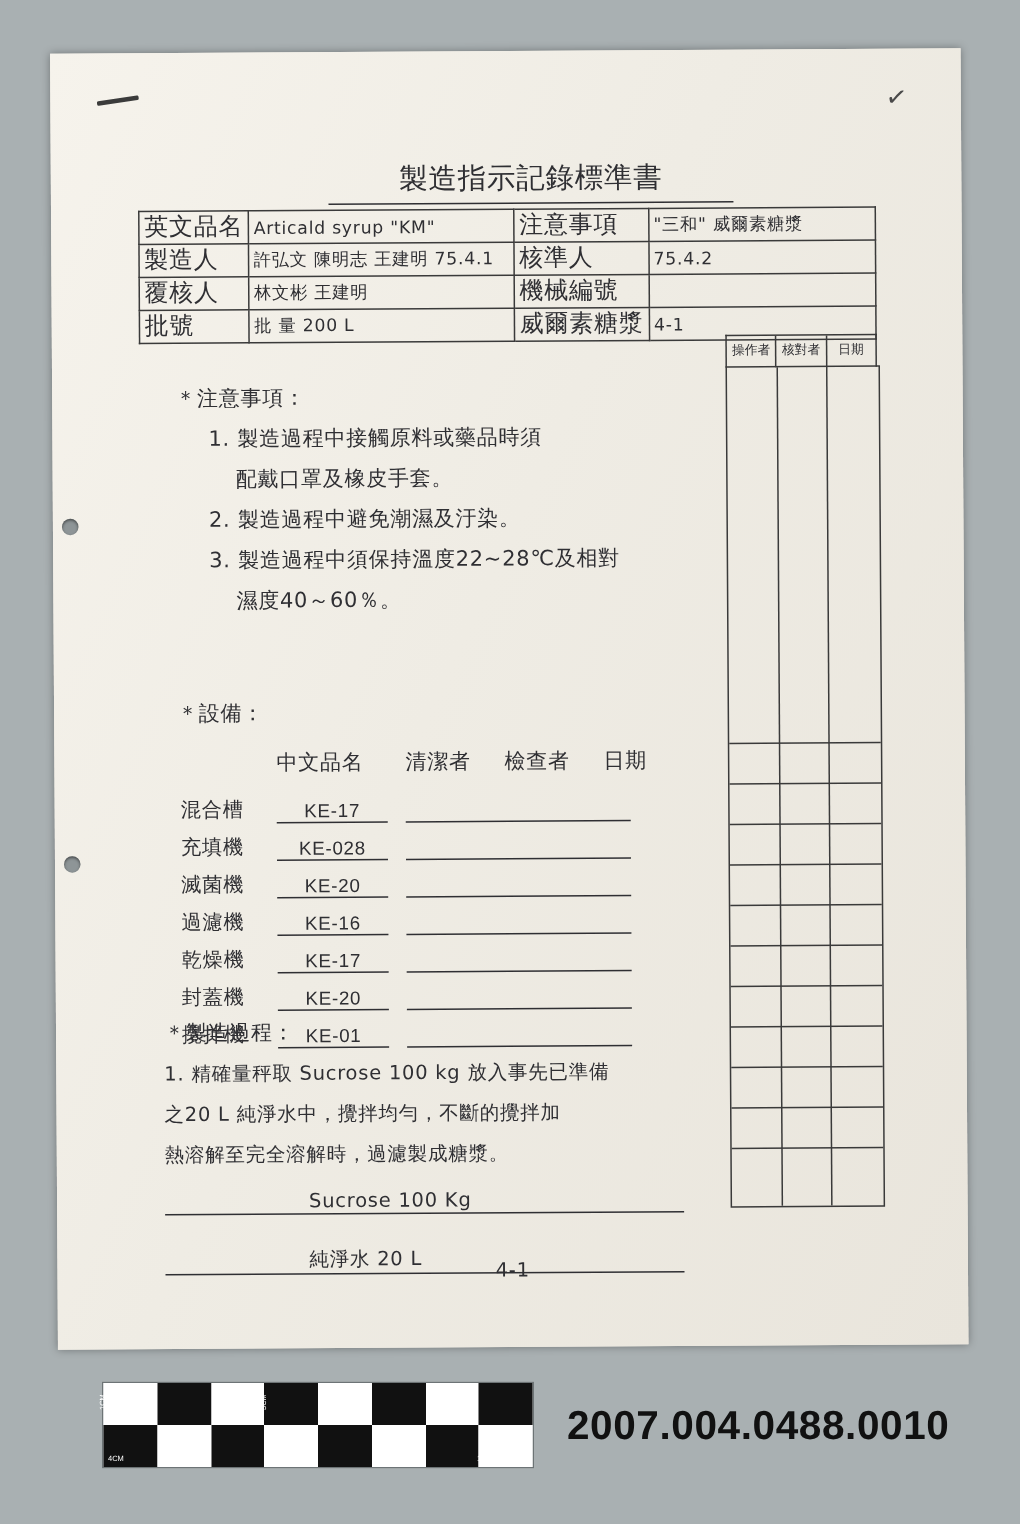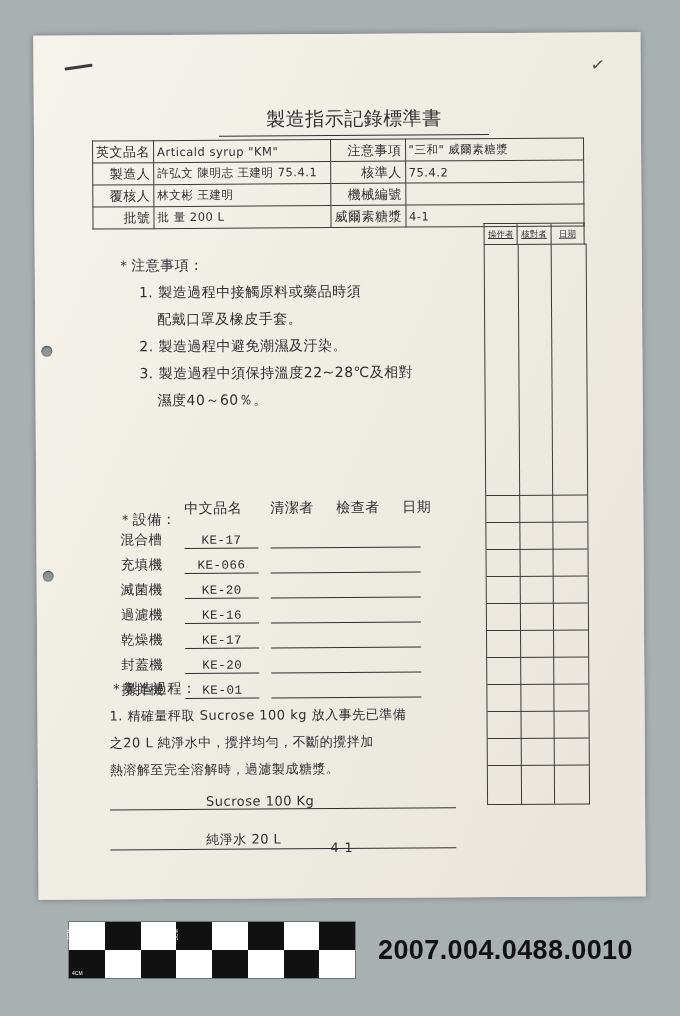--- a/index.html
+++ b/index.html
@@ -56,33 +56,33 @@
   .tbl{
     position:absolute;left:58px;top:105px;width:492px;
     border-collapse:collapse;
   }
   .tbl td{
     border:1px solid #3a3a3a;
     height:21px;font-size:11px;padding:0 3px;
     font-family:"DejaVu Sans",sans-serif;color:#2f2f33;
     white-space:nowrap;overflow:hidden;
   }
-  .tbl td.lab{width:42px;text-align:right;font-size:13px;}
+  .tbl td.lab{width:42px;text-align:left;font-size:16px;}
   .tbl td.val{font-size:11.5px;}
 
   
   .rightgrid{
     position:absolute;left:449px;top:190px;width:101px;height:580px;
   }
   .rightgrid .hdr{
     display:flex;height:21px;border:1px solid #3a3a3a;border-bottom:none;
   }
   .rightgrid .hdr div{
     flex:1;border-right:1px solid #3a3a3a;font-size:8.5px;text-align:center;
-    line-height:21px;color:#2f2f33;font-family:"DejaVu Sans",sans-serif;text-decoration:underline;
+    line-height:21px;color:#2f2f33;font-family:"DejaVu Sans",sans-serif;
   }
   .rightgrid .hdr div:last-child{border-right:none;}
   .rightgrid .body{
     position:absolute;left:0;top:21px;width:100%;height:559px;
     border:1px solid #3a3a3a;
   }
   .rightgrid .body .vl{
     position:absolute;top:0;bottom:0;width:0;border-left:1px solid #3a3a3a;
   }
   .rightgrid .body .hl{
@@ -93,21 +93,21 @@
   .sec{position:absolute;font-size:14px;}
   .line{margin-bottom:9px;white-space:nowrap;}
   .ind1{padding-left:22px;}
   .ind2{padding-left:40px;}
 
   
   .eq{position:absolute;left:84px;top:465px;font-size:13.5px;}
   .eqrow{display:flex;align-items:flex-end;height:25px;}
   .eqname{width:64px;}
   .eqcode{width:74px;border-bottom:1.4px solid #2f2f33;text-align:center;
-          font-family:Liberation Mono, monospace;font-size:12.5px;}
+          font-family:Liberation Sans, sans-serif;font-size:12.5px;}
   .eqline{width:150px;border-bottom:1.4px solid #2f2f33;margin-left:12px;}
   .eqhdr{display:flex;font-size:14px;margin-bottom:6px;}
   .eqhdr span{display:inline-block;}
 
   .footer{
     position:absolute;left:0;right:0;top:806px;text-align:center;
     font-size:13px;color:#2f2f33;font-family:"DejaVu Sans",sans-serif;
   }
 
   
@@ -196,40 +196,40 @@
 
     <div class="sec hw" style="left:82px;top:222px;width:360px;">
       <div class="line">＊注意事項：</div>
       <div class="line ind1">1. 製造過程中接觸原料或藥品時須</div>
       <div class="line ind2">   配戴口罩及橡皮手套。</div>
       <div class="line ind1">2. 製造過程中避免潮濕及汙染。</div>
       <div class="line ind1">3. 製造過程中須保持溫度22~28℃及相對</div>
       <div class="line ind2">   濕度40～60％。</div>
     </div>
 
-    <div class="sec hw" style="left:82px;top:432px;margin-top:44px;">
+    <div class="sec hw" style="left:82px;top:432px;">
       <div class="line">＊設備：</div>
     </div>
 
     <div class="eq hw">
       <div class="eqhdr">
         <span style="width:64px"></span>
         <span style="width:86px">中文品名</span>
         <span style="width:66px">清潔者</span>
         <span style="width:66px">檢查者</span>
         <span>日期</span>
       </div>
       <div class="eqrow">
         <span class="eqname">混合槽</span>
         <span class="eqcode">KE-17</span>
         <span class="eqline"></span>
       </div>
       <div class="eqrow">
         <span class="eqname">充填機</span>
-        <span class="eqcode">KE-066</span>
+        <span class="eqcode">KE-028</span>
         <span class="eqline"></span>
       </div>
       <div class="eqrow">
         <span class="eqname">滅菌機</span>
         <span class="eqcode">KE-20</span>
         <span class="eqline"></span>
       </div>
       <div class="eqrow">
         <span class="eqname">過濾機</span>
         <span class="eqcode">KE-16</span>

